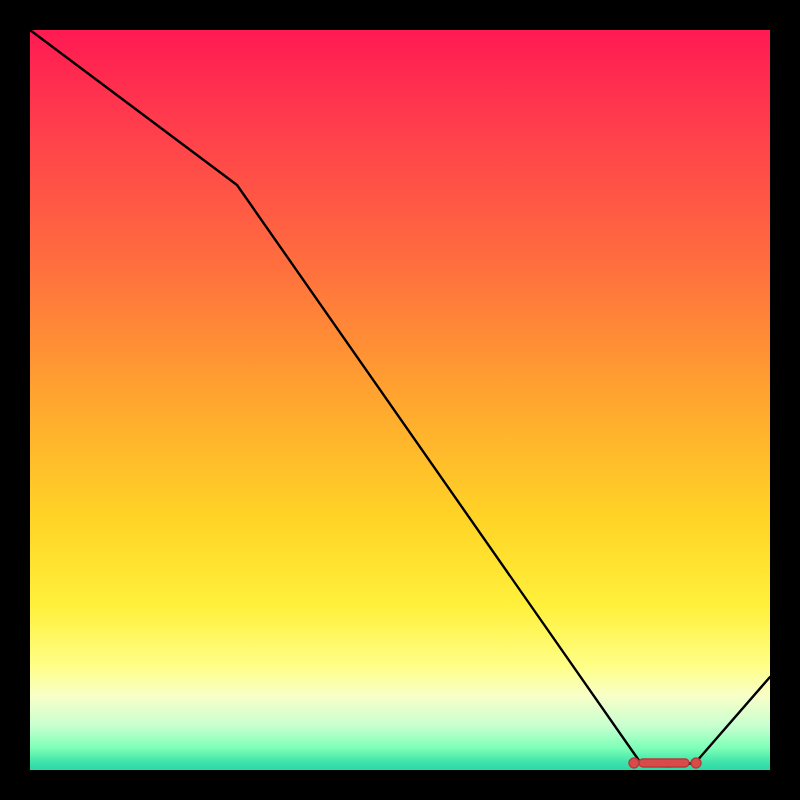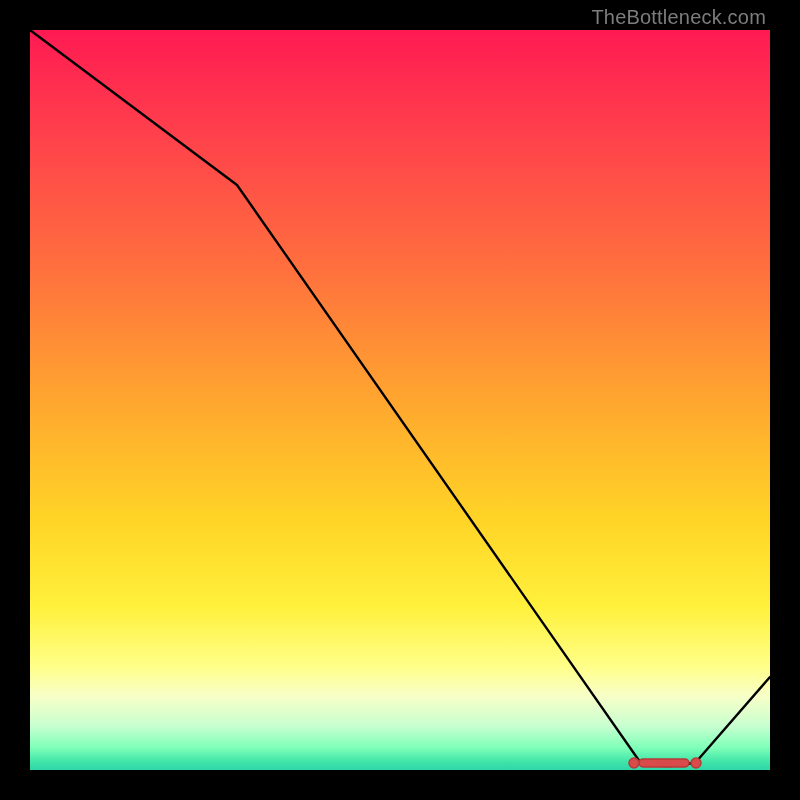--- a/index.html
+++ b/index.html
@@ -76,21 +76,20 @@
     stroke-width: 1.5;
   }
 </style>
 </head>
 <body>
 
 <div class="stage">
 
   <div class="plot"></div>
 
-  <div class="watermark">TheBottleneck.com</div>
 
   <svg class="overlay" viewBox="0 0 740 740">
 
     <path class="curve" d="M 0 0
              L 207 155
              L 610 732
              Q 637 740 666 732
              L 740 647"></path>
 
     <g>

